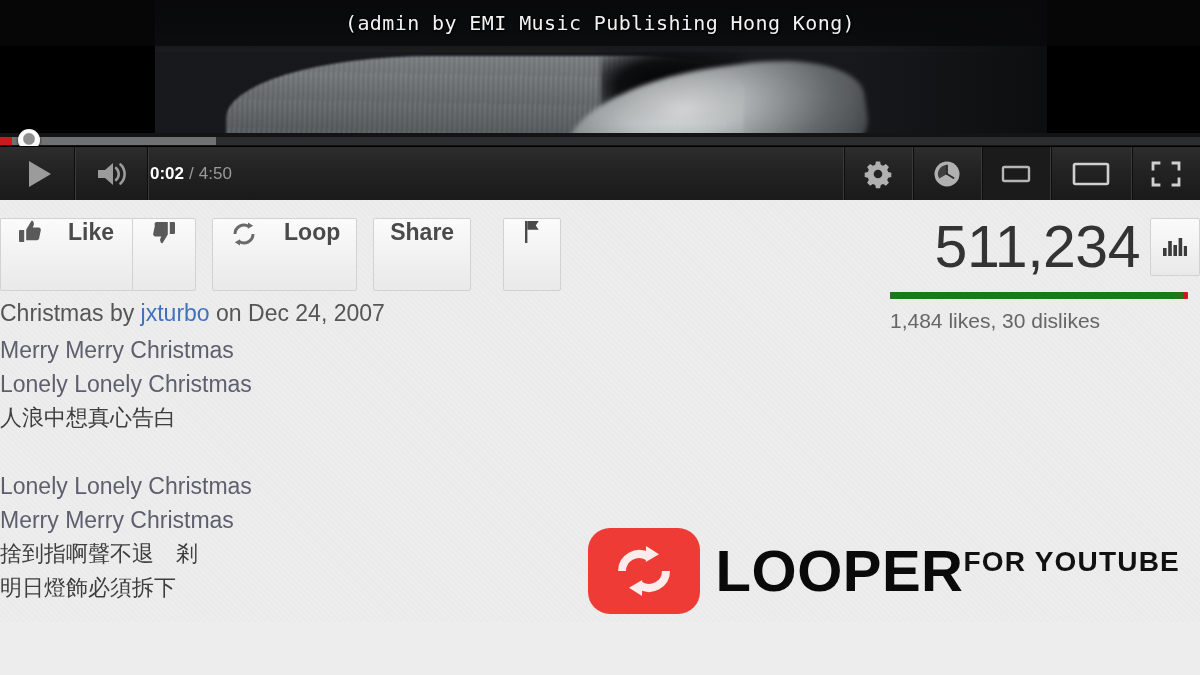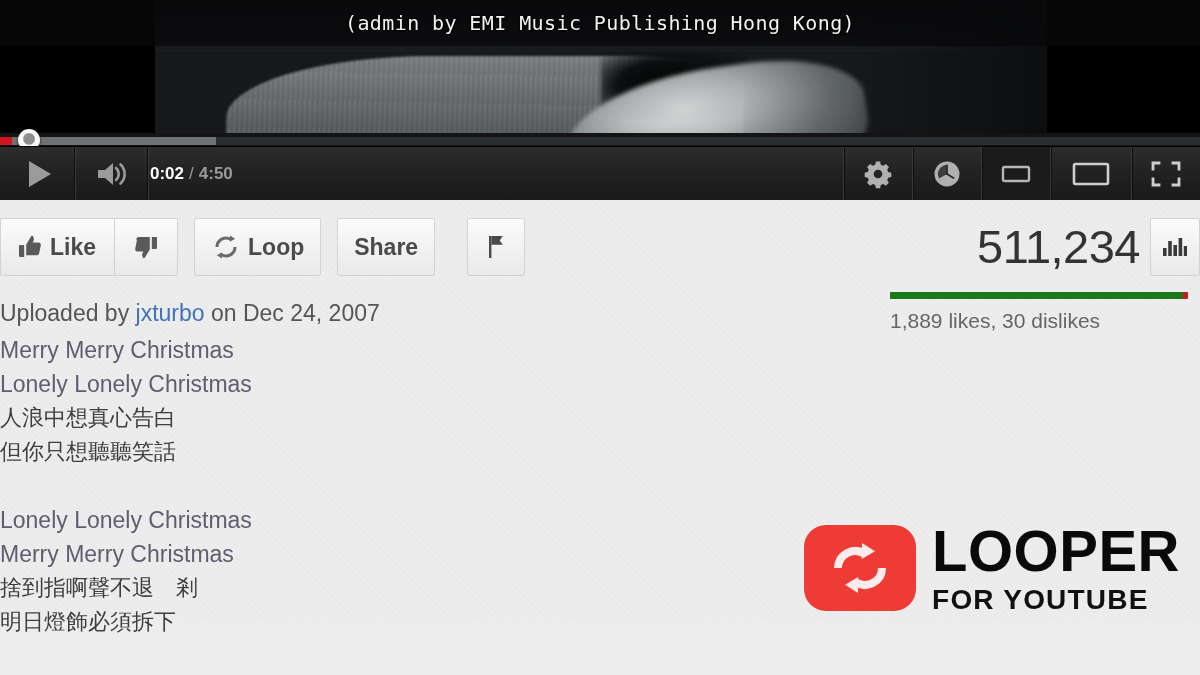--- a/index.html
+++ b/index.html
@@ -160,21 +160,21 @@
     display: flex;
     align-items: center;
     padding: 0 1px;
     color: #c9c9c9;
     font-size: 17px;
     font-weight: bold;
     white-space: nowrap;
   }
   .time-cur { color: #ffffff; }
   .time-sep { color: #9a9a9a; font-weight: normal; margin: 0 5px; }
-  .time-dur { color: #9a9a9a; font-weight: bold; }
+  .time-dur { color: #9a9a9a; font-weight: normal; }
   .ctl-spacer { flex: 1 1 auto; }
   .ctl.right {
     width: 68px;
     border-right: none;
     border-left: 1px solid #3a3a3a;
     box-shadow: inset 1px 0 0 #0d0d0d;
   }
   .ctl.right.sizes { background: #1b1b1b; }
   .ctl.right.wide { width: 80px; }
   .icon-play {
@@ -195,24 +195,23 @@
       repeating-linear-gradient(45deg, rgba(0,0,0,0.012) 0 2px, rgba(255,255,255,0.012) 2px 4px);
   }
 
   .actions {
     position: absolute;
     left: 0; top: 18px;
     display: flex;
     align-items: center;
   }
   .btn {
-    height: 58px;
-    display: flex;
-    align-items: center;
-    gap: 7px;
+    height: 73px;
+    display: flex;
+    gap: 25px;
     padding: 0 16px;
     background: linear-gradient(180deg, #fbfbfb 0%, #f1f1f1 55%, #e9e9e9 100%);
     border: 1px solid #d2d2d2;
     border-radius: 2px;
     color: #4a4a4a;
     font-size: 23px;
     font-weight: bold;
     cursor: pointer;
     box-sizing: border-box;
     white-space: nowrap;
@@ -223,21 +222,21 @@
   .btn.share { margin-right: 32px; }
   .btn.flag { padding: 0 18px; }
 
   .stats-right {
     position: absolute;
     right: 0; top: 18px;
     display: flex;
     align-items: flex-start;
   }
   .viewcount {
-    font-size: 47px;
+    font-size: 59px;
     color: #333333;
     font-weight: normal;
     letter-spacing: -0.5px;
     line-height: 58px;
     margin-right: 10px;
   }
   .btn-stats {
     width: 50px; height: 58px;
     background: linear-gradient(180deg, #fbfbfb 0%, #f1f1f1 55%, #e9e9e9 100%);
     border: 1px solid #d2d2d2;
@@ -317,21 +316,21 @@
   .looper-mark {
     width: 112px; height: 86px;
     background: #ef3b35;
     border-radius: 22px;
     display: flex;
     align-items: center;
     justify-content: center;
   }
   .looper-words {
     display: flex;
-    flex-direction: column;
+    flex-direction: row;
     line-height: 1;
   }
   .looper-title {
     font-size: 58px;
     font-weight: bold;
     color: #0a0a0a;
     letter-spacing: 0.5px;
   }
   .looper-sub {
     font-size: 28px;
@@ -487,35 +486,34 @@
           <rect x="21.8" y="10" width="3.2" height="10"></rect>
         </g>
       </svg>
     </div>
   </div>
 
   <div class="ratings">
     <div class="rating-bar">
       <div class="rating-bar-like" id="like-fill" style="width: 98.4%;"></div>
     </div>
-    <div class="rating-text">1,889 likes, 30 dislikes</div>
+    <div class="rating-text">1,484 likes, 30 dislikes</div>
   </div>
 
   <div class="uploaded">
-    <span>Uploaded by</span>
+    <span>Christmas by</span>
     <a>jxturbo</a>
     <span>on</span>
     <span>Dec 24, 2007</span>
   </div>
 
   <div class="description" id="description">
       <div class="desc-line">Merry Merry Christmas</div>
       <div class="desc-line">Lonely Lonely Christmas</div>
       <div class="desc-line cjk">人浪中想真心告白</div>
-      <div class="desc-line cjk">但你只想聽聽笑話</div>
       <div class="desc-line blank">&nbsp;</div>
       <div class="desc-line">Lonely Lonely Christmas</div>
       <div class="desc-line">Merry Merry Christmas</div>
       <div class="desc-line cjk">捨到指啊聲不退　剎</div>
       <div class="desc-line cjk">明日燈飾必須拆下</div>
     </div>
 
   <div class="looper">
     <div class="looper-mark">
       <svg width="72" height="62" viewBox="0 0 72 62">

